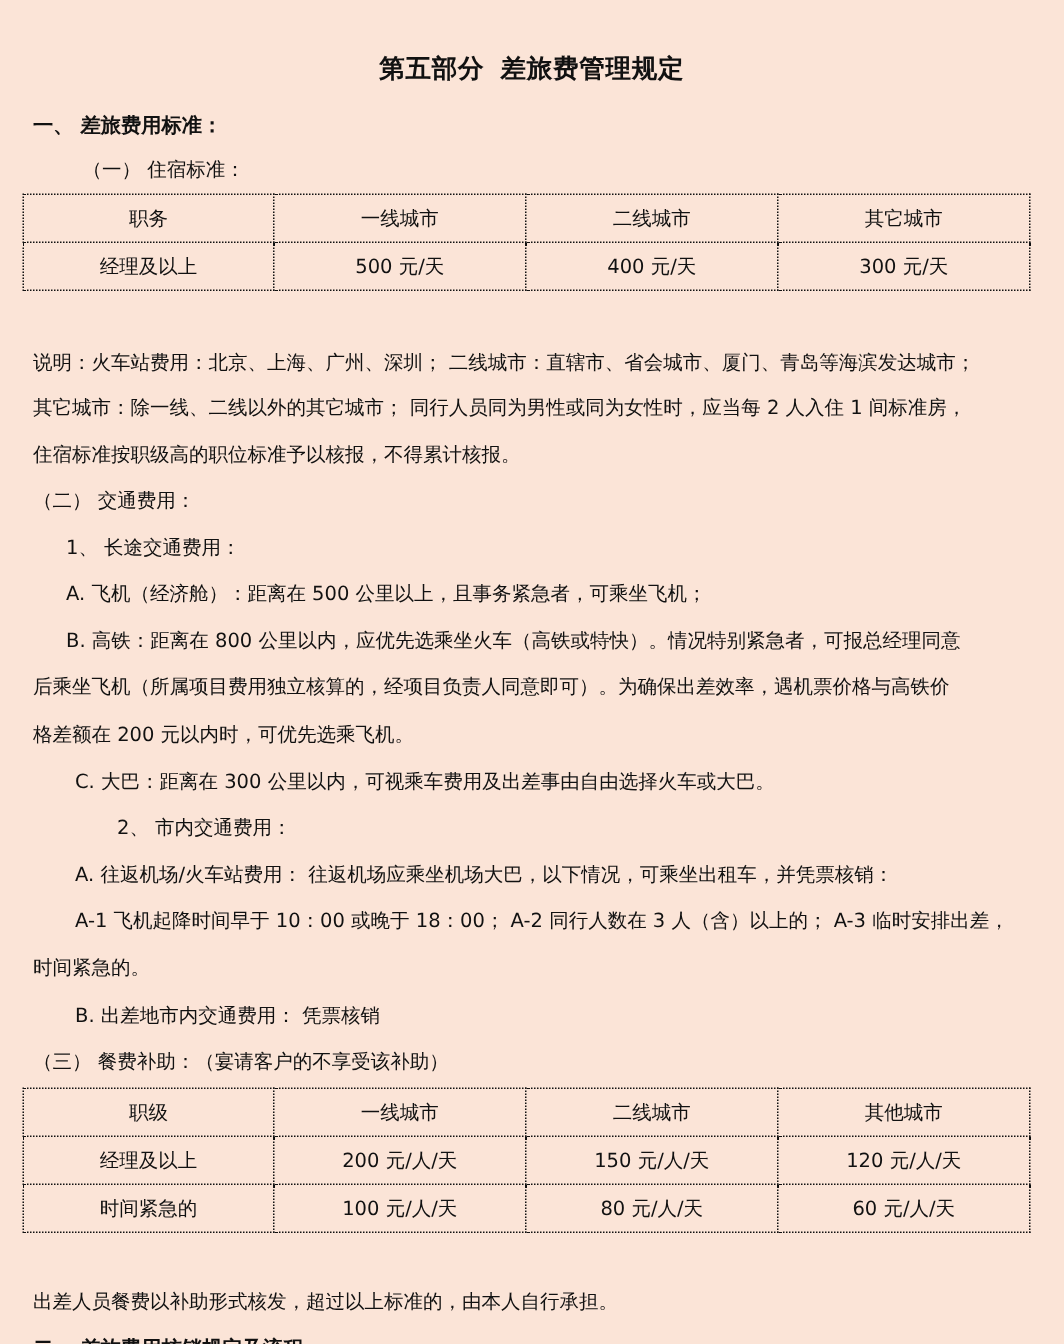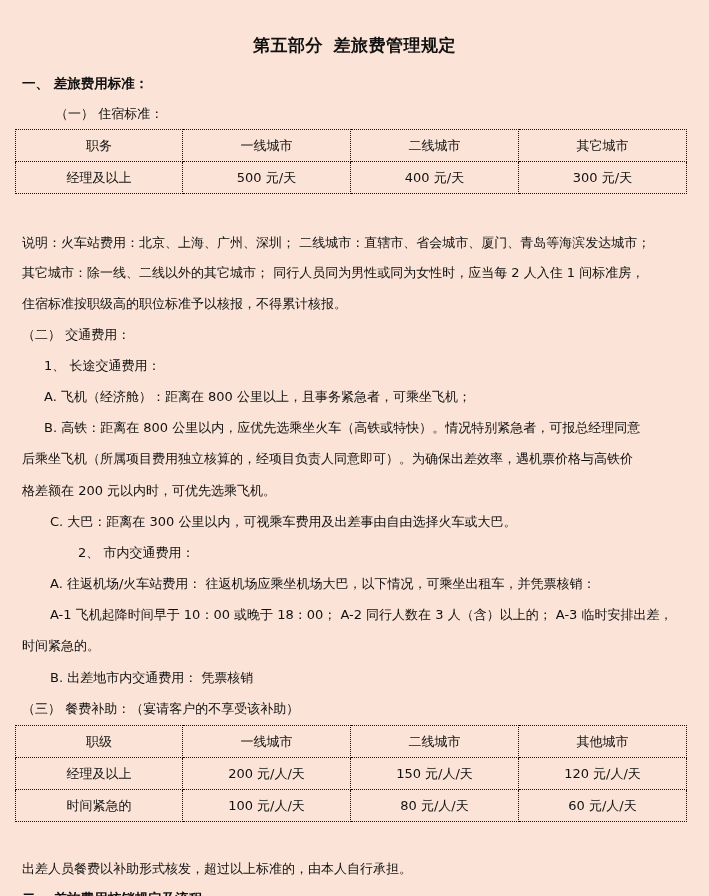--- a/index.html
+++ b/index.html
@@ -80,21 +80,21 @@
   </tr>
 </tbody>
   </table>
 
 <div class="abs line" style="left:22px; top:235px;">说明：火车站费用：北京、上海、广州、深圳；  二线城市：直辖市、省会城市、厦门、青岛等海滨发达城市；</div>
 <div class="abs line" style="left:22px; top:265px;">其它城市：除一线、二线以外的其它城市；  同行人员同为男性或同为女性时，应当每 2 人入住 1 间标准房，</div>
 <div class="abs line" style="left:22px; top:296px;">住宿标准按职级高的职位标准予以核报，不得累计核报。</div>
 
 <div class="abs line" style="left:22px; top:327px;">（二）  交通费用：</div>
 <div class="abs line" style="left:44px; top:358px;">1、  长途交通费用：</div>
-<div class="abs line" style="left:44px; top:389px;">A.  飞机（经济舱）：距离在 800 公里以上，且事务紧急者，可乘坐飞机；</div>
+<div class="abs line" style="left:44px; top:389px;">A.  飞机（经济舱）：距离在 500 公里以上，且事务紧急者，可乘坐飞机；</div>
 <div class="abs line" style="left:44px; top:420px;">B.  高铁：距离在 800 公里以内，应优先选乘坐火车（高铁或特快）。情况特别紧急者，可报总经理同意</div>
 <div class="abs line" style="left:22px; top:451px;">后乘坐飞机（所属项目费用独立核算的，经项目负责人同意即可）。为确保出差效率，遇机票价格与高铁价</div>
 <div class="abs line" style="left:22px; top:483px;">格差额在 200 元以内时，可优先选乘飞机。</div>
 <div class="abs line" style="left:50px; top:514px;">C.  大巴：距离在 300 公里以内，可视乘车费用及出差事由自由选择火车或大巴。</div>
 
 <div class="abs line" style="left:50px; top:545px;margin-left:28px;">2、  市内交通费用：</div>
 <div class="abs line" style="left:50px; top:576px;">A.  往返机场/火车站费用：  往返机场应乘坐机场大巴，以下情况，可乘坐出租车，并凭票核销：</div>
 <div class="abs line" style="left:50px; top:607px;">A-1 飞机起降时间早于 10：00 或晚于 18：00；  A-2 同行人数在 3 人（含）以上的；  A-3 临时安排出差，</div>
 <div class="abs line" style="left:22px; top:638px;">时间紧急的。</div>
 <div class="abs line" style="left:50px; top:670px;">B.  出差地市内交通费用：  凭票核销</div>

